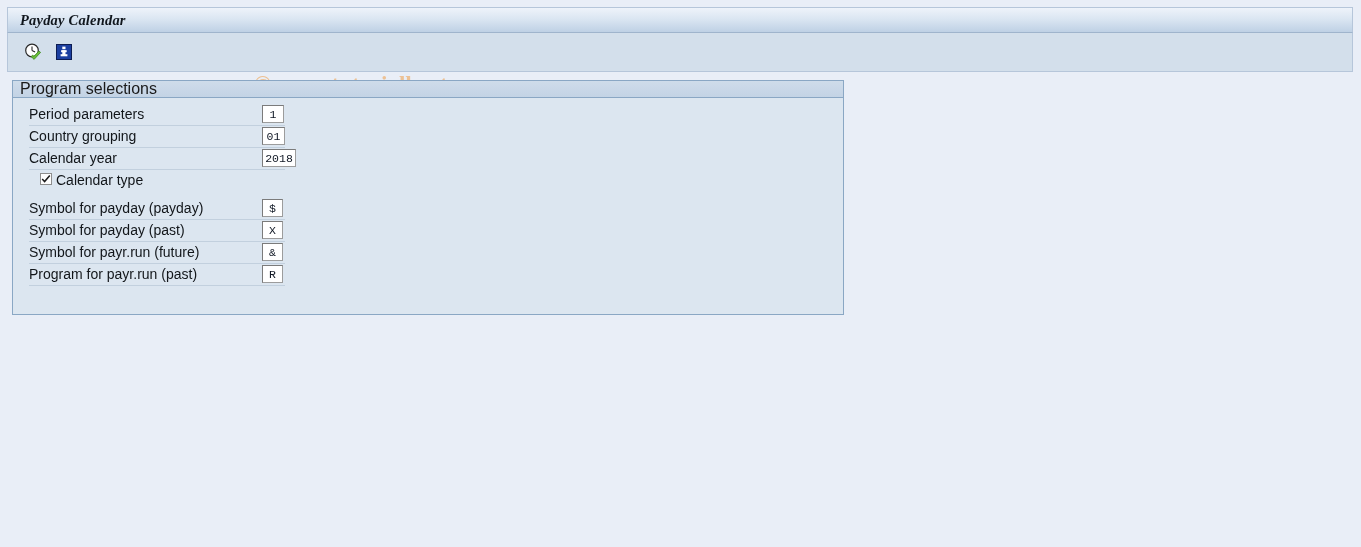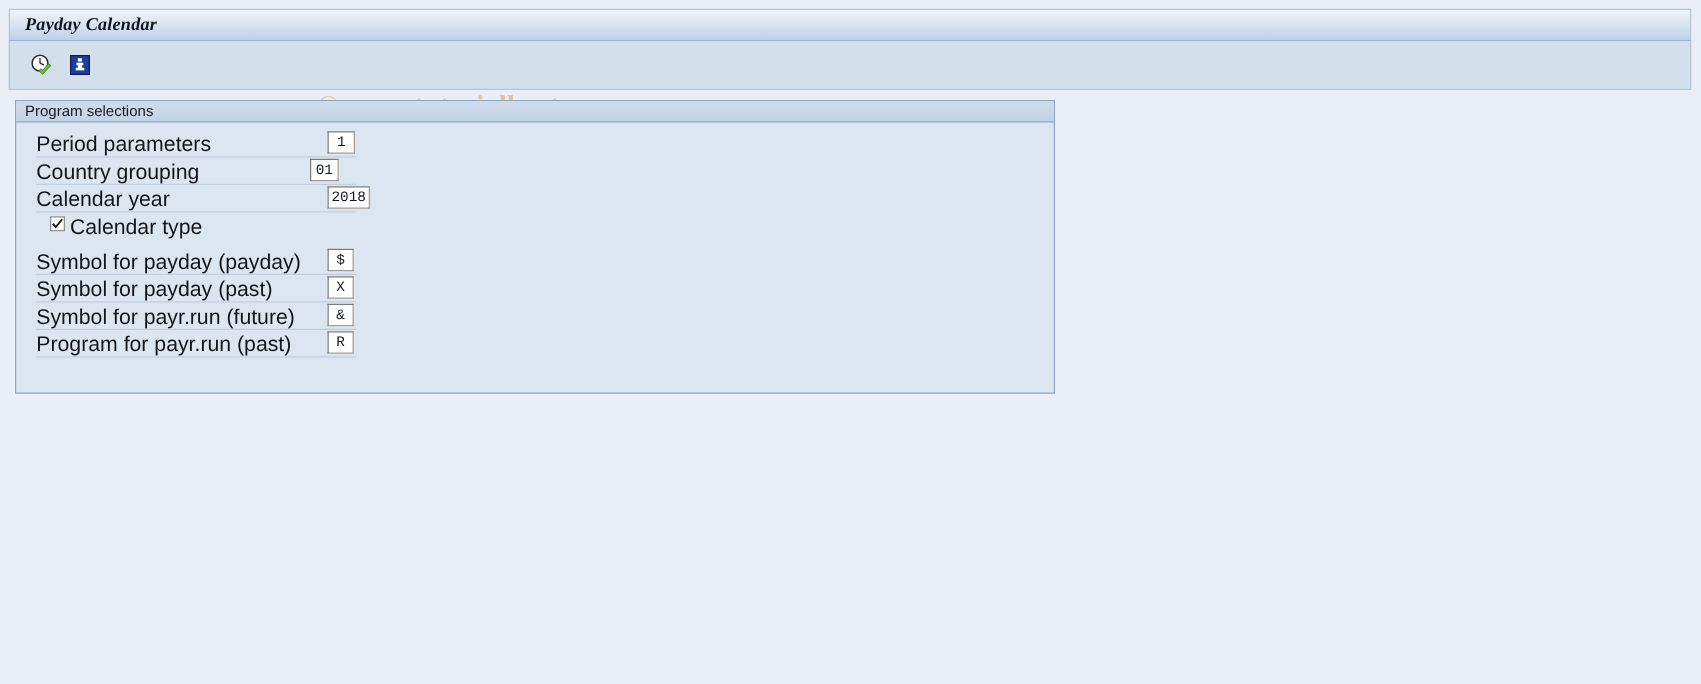--- a/index.html
+++ b/index.html
@@ -96,41 +96,41 @@
   .groupbox-header {
     height: 17px;
     box-sizing: border-box;
     background: linear-gradient(to bottom, #cfdcea 0%, #c3d3e5 100%);
     border-bottom: 1px solid #8aa7c4;
     display: flex;
     align-items: center;
     padding-left: 7px;
   }
   .groupbox-header span {
-    font-size: 12px;
+    font-size: 16px;
     color: #1a1a1a;
   }
 
   .form {
     padding-top: 6px;
   }
 
   
   .row {
     position: relative;
     height: 22px;
     display: flex;
     align-items: center;
     margin: 0 0 0 0;
   }
   .row .label {
     position: absolute;
     left: 16px;
     top: 2px;
-    font-size: 17px;
+    font-size: 14px;
     color: #12161a;
     white-space: nowrap;
   }
   .row .rule {
     position: absolute;
     left: 16px;
     top: 21px;
     width: 256px;
     height: 1px;
     background: #c2d0de;
@@ -149,21 +149,21 @@
     color: #0f1724;
     display: flex;
     align-items: center;
     justify-content: center;
     padding: 0 2px;
   }
 
   
   .f-period   { left: 249px; width: 22px; }
   .f-datemod  { left: 249px; width: 22px; }
-  .f-country  { left: 235px; width: 23px; }
+  .f-country  { left: 249px; width: 23px; }
   .f-year     { left: 249px; width: 34px; }
   .f-sym      { left: 249px; width: 21px; }
 
   
   .row.check .cbox {
     position: absolute;
     left: 27px;
     top: 3px;
     width: 12px;
     height: 12px;

